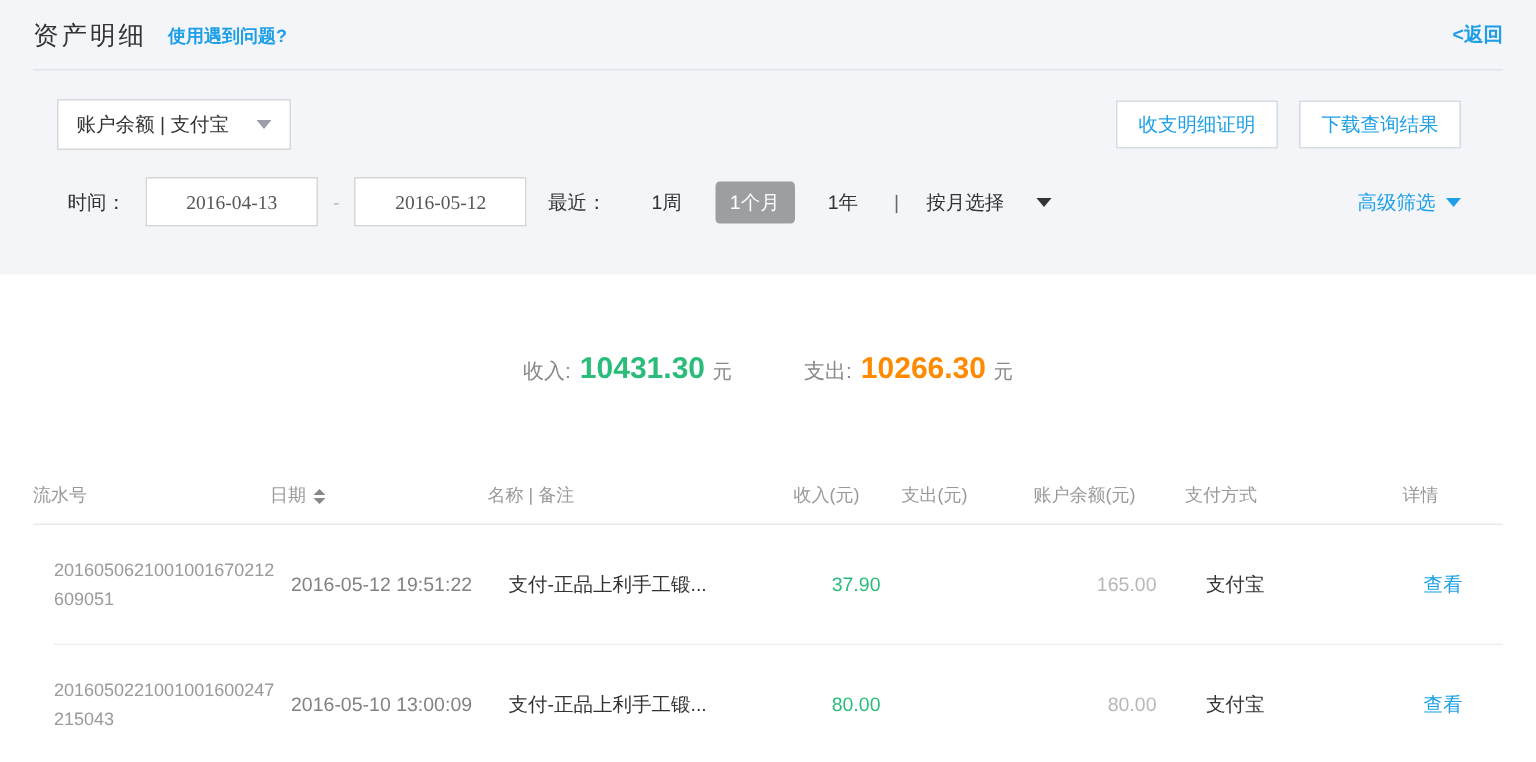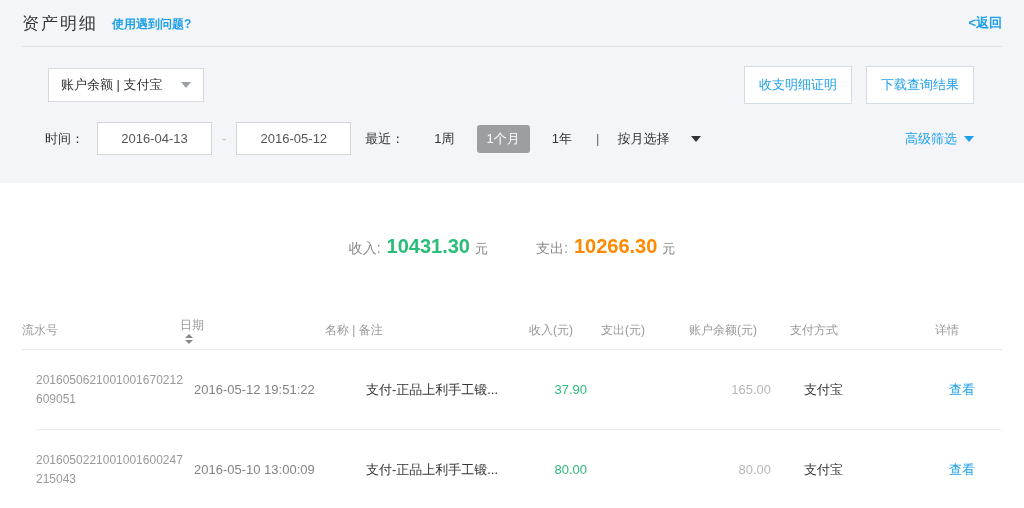--- a/index.html
+++ b/index.html
@@ -9,34 +9,34 @@
   
   .top { background:#f3f5f9; height:183px; }
   .hdr { display:flex; align-items:center; height:47px; margin:0 22px;
          border-bottom:1px solid #dfe4ec; }
   .title { font-size:17px; color:#333; letter-spacing:2px; }
   .help-link { font-size:12px; color:var(--accent); margin-left:14px; margin-top:3px;
                cursor:pointer; text-decoration:none; font-weight:bold; }
   .back-link { margin-left:auto; font-size:13px; color:var(--accent); cursor:pointer;
                text-decoration:none; font-weight:bold; }
 
-  .frow1 { margin:19px 50px 0 48px; display:flex; align-items:center; }
+  .frow1 { margin:19px 50px 0 38px; display:flex; align-items:center; }
   .select-box { width:156px; height:34px; background:#fff; border:1px solid #d9d9d9;
      display:flex; align-items:center; justify-content:space-between; padding:0 12px;
      font-size:13px; color:#333; cursor:pointer; }
   .spacer { flex:1; }
-  .btn { height:38px; padding:0 14px; background:#fff; border:1px solid #d3dbe3;
+  .btn { height:32px; padding:0 14px; background:#fff; border:1px solid #d3dbe3;
      color:var(--accent); font-size:13px; margin-left:14px; cursor:pointer;
      font-family:inherit; }
 
   .frow2 { margin:18px 50px 0 45px; display:flex; align-items:center;
            font-size:13px; color:#333; }
   .lbl { margin-right:13px; }
   .date-input { width:115px; height:33px; border:1px solid #d6d6d6; background:#fff;
-     text-align:center; font-size:13px; color:#555; font-family:Liberation Sans, sans-serif; outline:none; }
+     text-align:center; font-size:13px; color:#555; font-family:Liberation Serif, serif; outline:none; }
   .dash { margin:0 10px; color:#bbb; }
   .recent-lbl { margin-left:14px; margin-right:14px; }
   .pill { padding:5px 10px; margin:0 6px; cursor:pointer; border-radius:3px; }
   .pill-selected { background:var(--selected_gray); color:#fff; }
   .vsep { color:#666; margin:0 8px; }
   .month-select { margin-left:10px; cursor:pointer; display:inline-flex; align-items:center;gap:15px; }
   .adv-filter { margin-left:auto; color:var(--accent); cursor:pointer;
                 display:inline-flex; align-items:center; }
 
   
@@ -62,26 +62,26 @@
   .grid { display:grid;
      grid-template-columns:158px 145px 186px 62px 72px 112px 178px 1fr;
      align-items:center; }
   .thead { height:38px; color:#999; font-size:12px; border-bottom:1px solid #e6eaef; }
   .trow  { height:80px; font-size:13px; border-bottom:1px solid #efefef;margin-left:14px; }
   .c-r { text-align:right; }
   .c-pay { padding-left:33px; }
   .c-ser { color:#9a9a9a; font-size:12px; max-width:148px; word-break:break-all;
            line-height:19px; }
   .c-date { color:#838383; }
-  .c-name { color:#333;text-align:center; }
+  .c-name { color:#333; }
   .c-in  { color:var(--income_green); }
   .c-bal { color:#b8b8b8; }
   .c-method { color:#333; }
   .view-link { color:var(--accent); cursor:pointer; text-decoration:none; }
-  .th-date { display:flex; align-items:flex-start; cursor:pointer;flex-direction:column; }
+  .th-date { display:flex; align-items:center; cursor:pointer; }
   .sort { display:inline-flex; flex-direction:column; margin-left:5px; }
   .sort i { width:0; height:0; border-left:4px solid transparent;
             border-right:4px solid transparent; display:block; }
   .sort .up { border-bottom:4px solid #888; margin-bottom:2px; }
   .sort .dn { border-top:4px solid #888; }
 </style>
 </head>
 <body>
 
 <div class="top">

